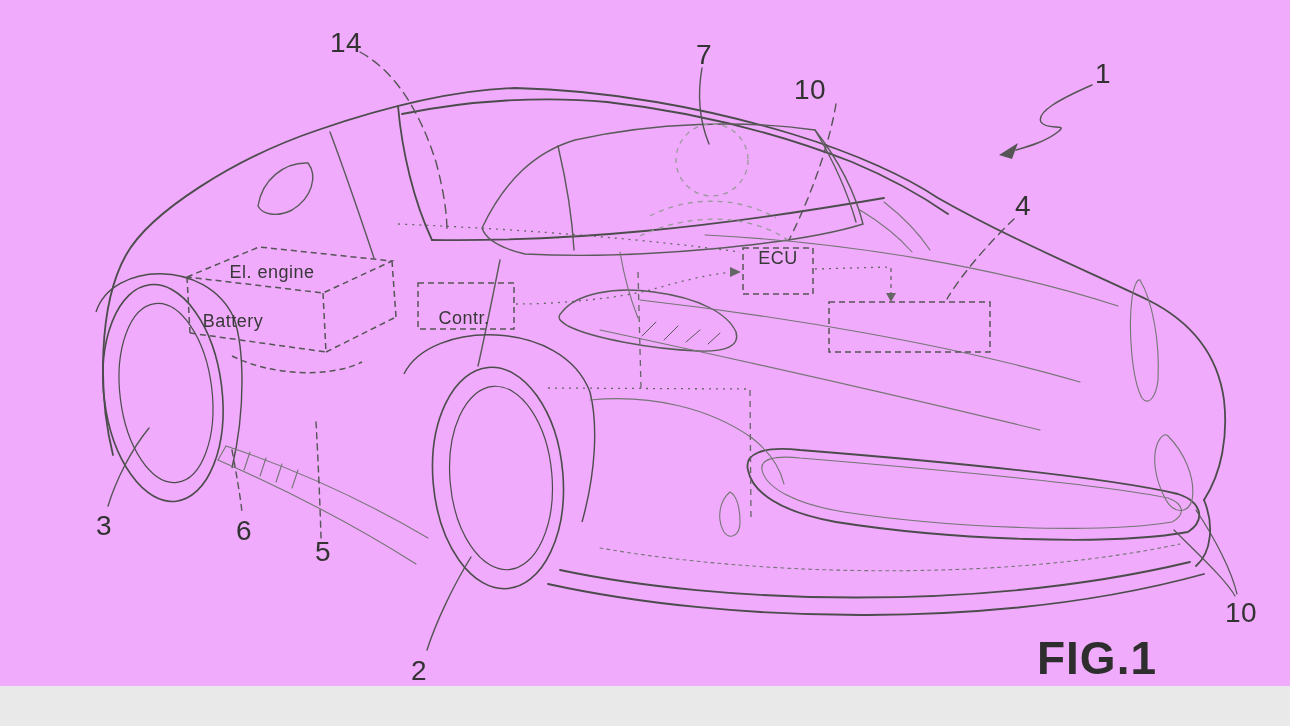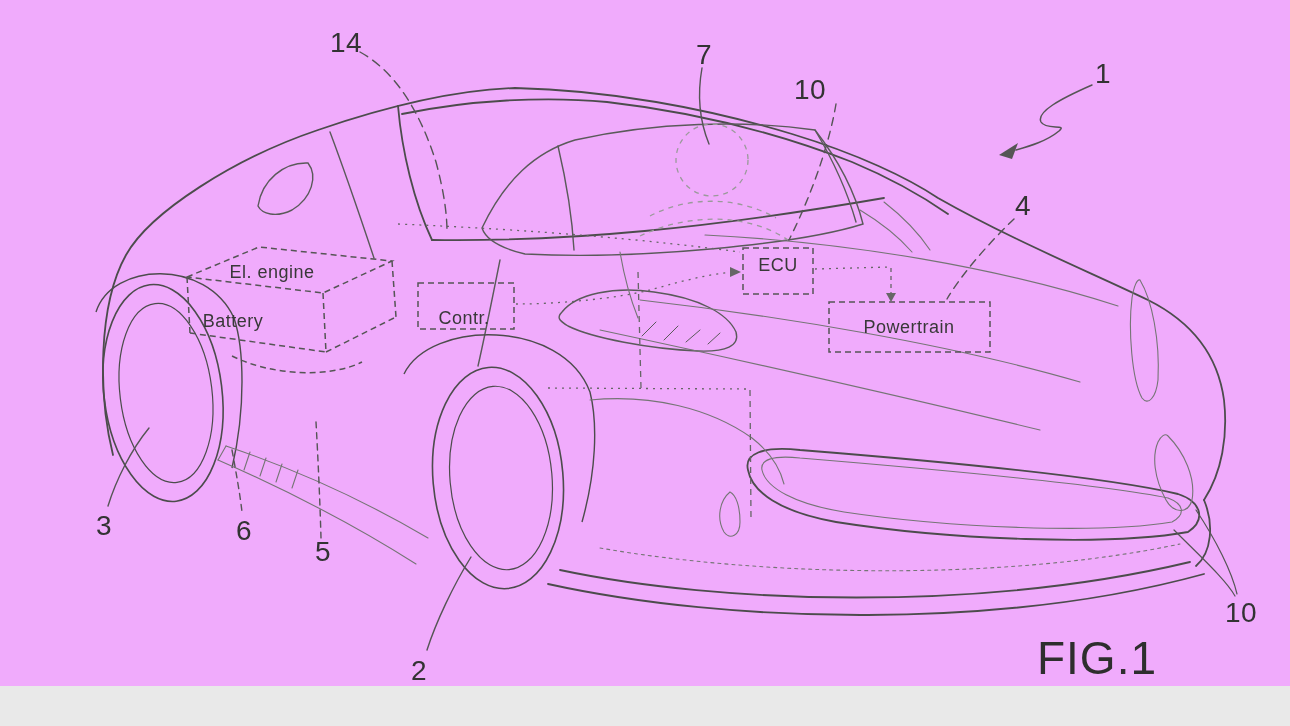--- a/index.html
+++ b/index.html
@@ -16,21 +16,21 @@
     transform:translate(-50%,-50%);
     color:#383838;
     font-size:18px;
     letter-spacing:0.5px;
     white-space:nowrap;
     user-select:none;
   }
   .num{font-size:28px;color:#333;}
   .fig-caption{
     font-size:46px;
-    font-weight:400;
+    font-weight:700;
     letter-spacing:1px;
     color:#2e2e2e;
     text-align:center;
   }
 </style>
 </head>
 <body>
 
 <div class="stage">
 
@@ -143,17 +143,16 @@
   <div class="lbl num" style="left:1023px;top:206px">4</div>
   <div class="lbl num" style="left:104px;top:526px">3</div>
   <div class="lbl num" style="left:244px;top:531px">6</div>
   <div class="lbl num" style="left:323px;top:552px">5</div>
   <div class="lbl num" style="left:419px;top:671px">2</div>
   <div class="lbl num" style="left:1241px;top:613px">10</div>
 
   <div class="lbl" style="left:272px;top:272px">El. engine</div>
   <div class="lbl" style="left:233px;top:321px">Battery</div>
   <div class="lbl" style="left:464px;top:318px">Contr.</div>
-  <div class="lbl" style="left:778px;top:265px">ECU</div>
-  <div class="lbl" style="left:909px;top:327px">Powertrain</div>
+  <div class="lbl" style="left:778px;top:258px">ECU</div>
 
   <div class="lbl fig-caption" style="left:1097px;top:658px">FIG.1</div>
 </div>
 
 </body></html>

